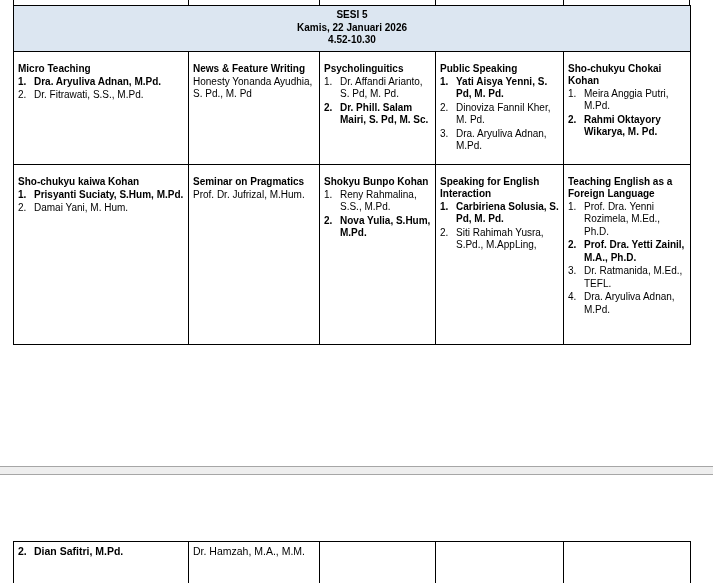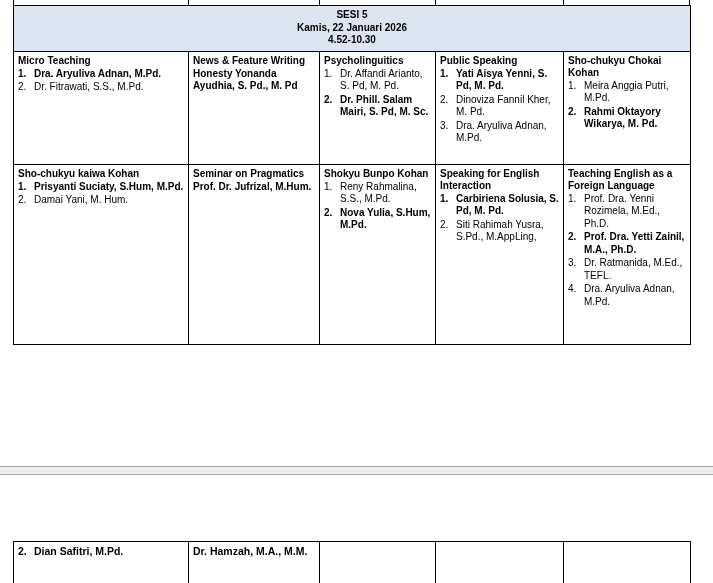--- a/index.html
+++ b/index.html
@@ -63,21 +63,21 @@
     background: #dce6f1;
     text-align: center;
     font-weight: bold;
     padding: 4px 4px 5px 4px;
     line-height: 1.3;
   }
   .sesi-head div { white-space: nowrap; }
 
   .subject {
     font-weight: bold;
-    margin: 0 0 1px 0;
+    margin: 8px 0 1px 0;
     line-height: 1.2;
   }
   ol.people {
     list-style: none;
     margin: 0;
     padding: 0;
   }
   ol.people li {
     position: relative;
     padding-left: 16px;
@@ -88,21 +88,21 @@
     position: absolute;
     left: 0;
     top: 0;
     width: 14px;
     text-align: left;
   }
   ol.people li.bold { font-weight: bold; }
   ol.people li.bold .num { font-weight: bold; }
 
   .plain-note {
-    font-weight: bold;
+    font-weight: normal;
     line-height: 1.25;
   }
 
   
   .sep-band {
     position: absolute;
     left: 0;
     top: 466px;
     width: 713px;
     height: 9px;

